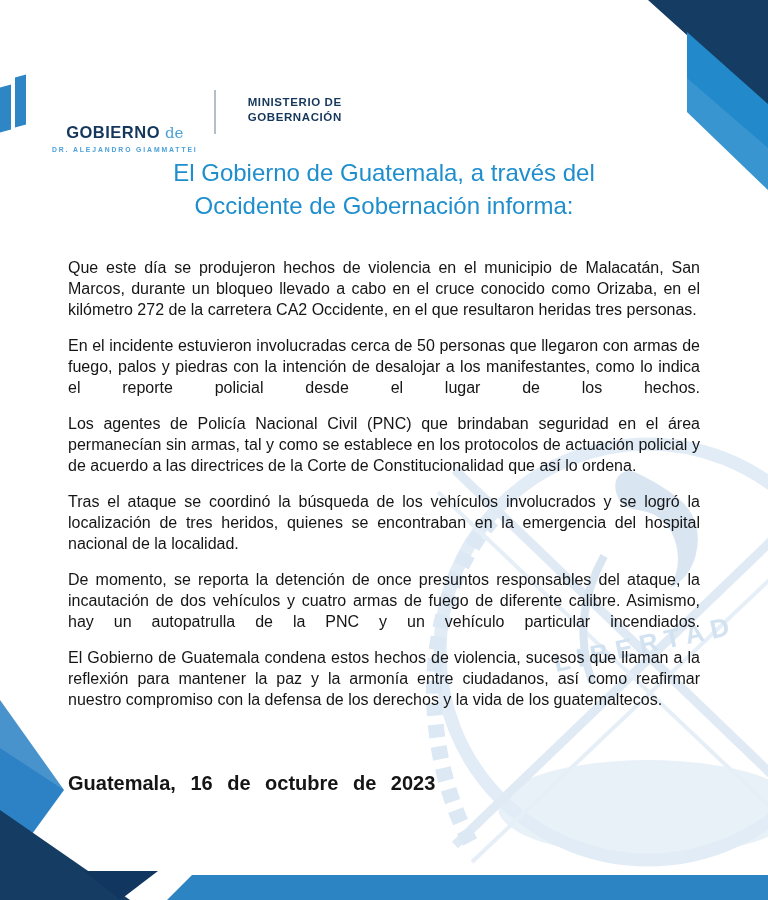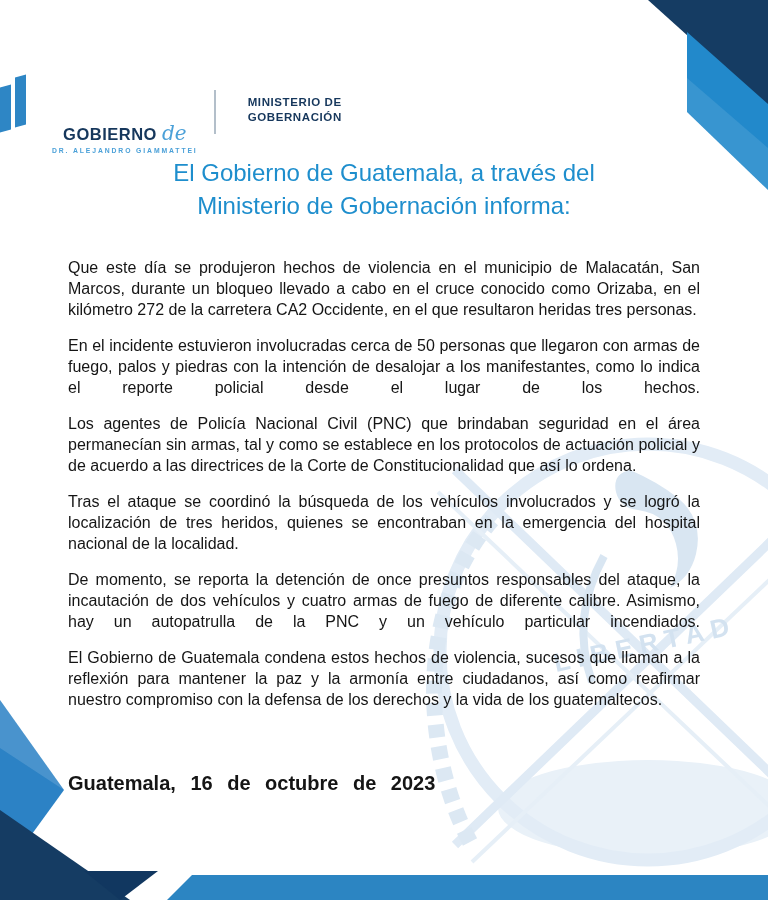--- a/index.html
+++ b/index.html
@@ -8,21 +8,21 @@
   .decor{position:absolute;top:0;left:0;z-index:0;}
   
   .logo-row{position:absolute;top:70px;left:0;width:768px;display:flex;justify-content:flex-start;align-items:flex-start;z-index:1;}
   .logo-bars{position:relative;width:30px;height:66px;margin-right:22px;}
   .bar{position:absolute;width:11px;background:#2e86c5;transform:skewY(-16deg);}
   .bar-left{left:0;top:16px;height:45px;}
   .bar-right{left:15px;top:6px;height:50px;}
   .gob-col{display:flex;flex-direction:column;align-items:center;padding-top:18px;}
   .gob-line1{display:flex;align-items:baseline;line-height:17px;}
   .gob-word{font-size:16.5px;font-weight:bold;color:#16375c;letter-spacing:.5px;}
-  .gob-de{font-family:"DejaVu Serif",serif;font-style:italic;font-size:20px;color:#4aa0d8;margin-left:5px;margin-top:37px;}
+  .gob-de{font-family:"DejaVu Serif",serif;font-size:15px;color:#4aa0d8;margin-left:5px;margin-top:37px;}
   .gob-line2{font-size:21px;font-weight:bold;color:#16375c;letter-spacing:.5px;line-height:21px;}
   .gob-line3{font-size:6.8px;font-weight:bold;color:#4aa0d8;letter-spacing:1.9px;margin-top:4px;white-space:nowrap;}
   .logo-divider{width:2px;height:44px;background:#b3bfca;margin:20px 14px 0 16px;}
   .ministry-col{padding-top:25px;}
   .ministry-line{font-size:11.5px;font-weight:bold;color:#16375c;letter-spacing:.6px;line-height:15px;padding-left:18px;}
   
   .title{position:absolute;top:156px;left:0;width:768px;text-align:center;z-index:1;}
   .title div{font-size:24px;font-weight:normal;color:#1e8ecd;line-height:33px;}
   
   .body-text{position:absolute;top:257px;left:68px;width:632px;z-index:1;}
@@ -93,21 +93,21 @@
     </div>
     <div class="logo-divider"></div>
     <div class="ministry-col">
       <div class="ministry-line">MINISTERIO DE</div>
       <div class="ministry-line">GOBERNACIÓN</div>
     </div>
   </header>
 
   <h1 class="title" style="margin:0;">
     <div>El Gobierno de Guatemala, a través del</div>
-    <div>Ministerio de Gobernación informa:</div>
+    <div>Occidente de Gobernación informa:</div>
   </h1>
 
   <main class="body-text">
     <p>Que este día se produjeron hechos de violencia en el municipio de Malacatán, San Marcos, durante un bloqueo llevado a cabo en el cruce conocido como Orizaba, en el kilómetro 272 de la carretera CA2 Occidente, en el que resultaron heridas tres personas.</p>
     <p class="force-last">En el incidente estuvieron involucradas cerca de 50 personas que llegaron con armas de fuego, palos y piedras con la intención de desalojar a los manifestantes, como lo indica el reporte policial desde el lugar de los hechos.</p>
     <p>Los agentes de Policía Nacional Civil (PNC) que brindaban seguridad en el área permanecían sin armas, tal y como se establece en los protocolos de actuación policial y de acuerdo a las directrices de la Corte de Constitucionalidad que así lo ordena.</p>
     <p>Tras el ataque se coordinó la búsqueda de los vehículos involucrados y se logró la localización de tres heridos, quienes se encontraban en la emergencia del hospital nacional de la localidad.</p>
     <p class="force-last">De momento, se reporta la detención de once presuntos responsables del ataque, la incautación de dos vehículos y cuatro armas de fuego de diferente calibre. Asimismo, hay un autopatrulla de la PNC y un vehículo particular incendiados.</p>
     <p>El Gobierno de Guatemala condena estos hechos de violencia, sucesos que llaman a la reflexión para mantener la paz y la armonía entre ciudadanos, así como reafirmar nuestro compromiso con la defensa de los derechos y la vida de los guatemaltecos.</p>
   </main>

